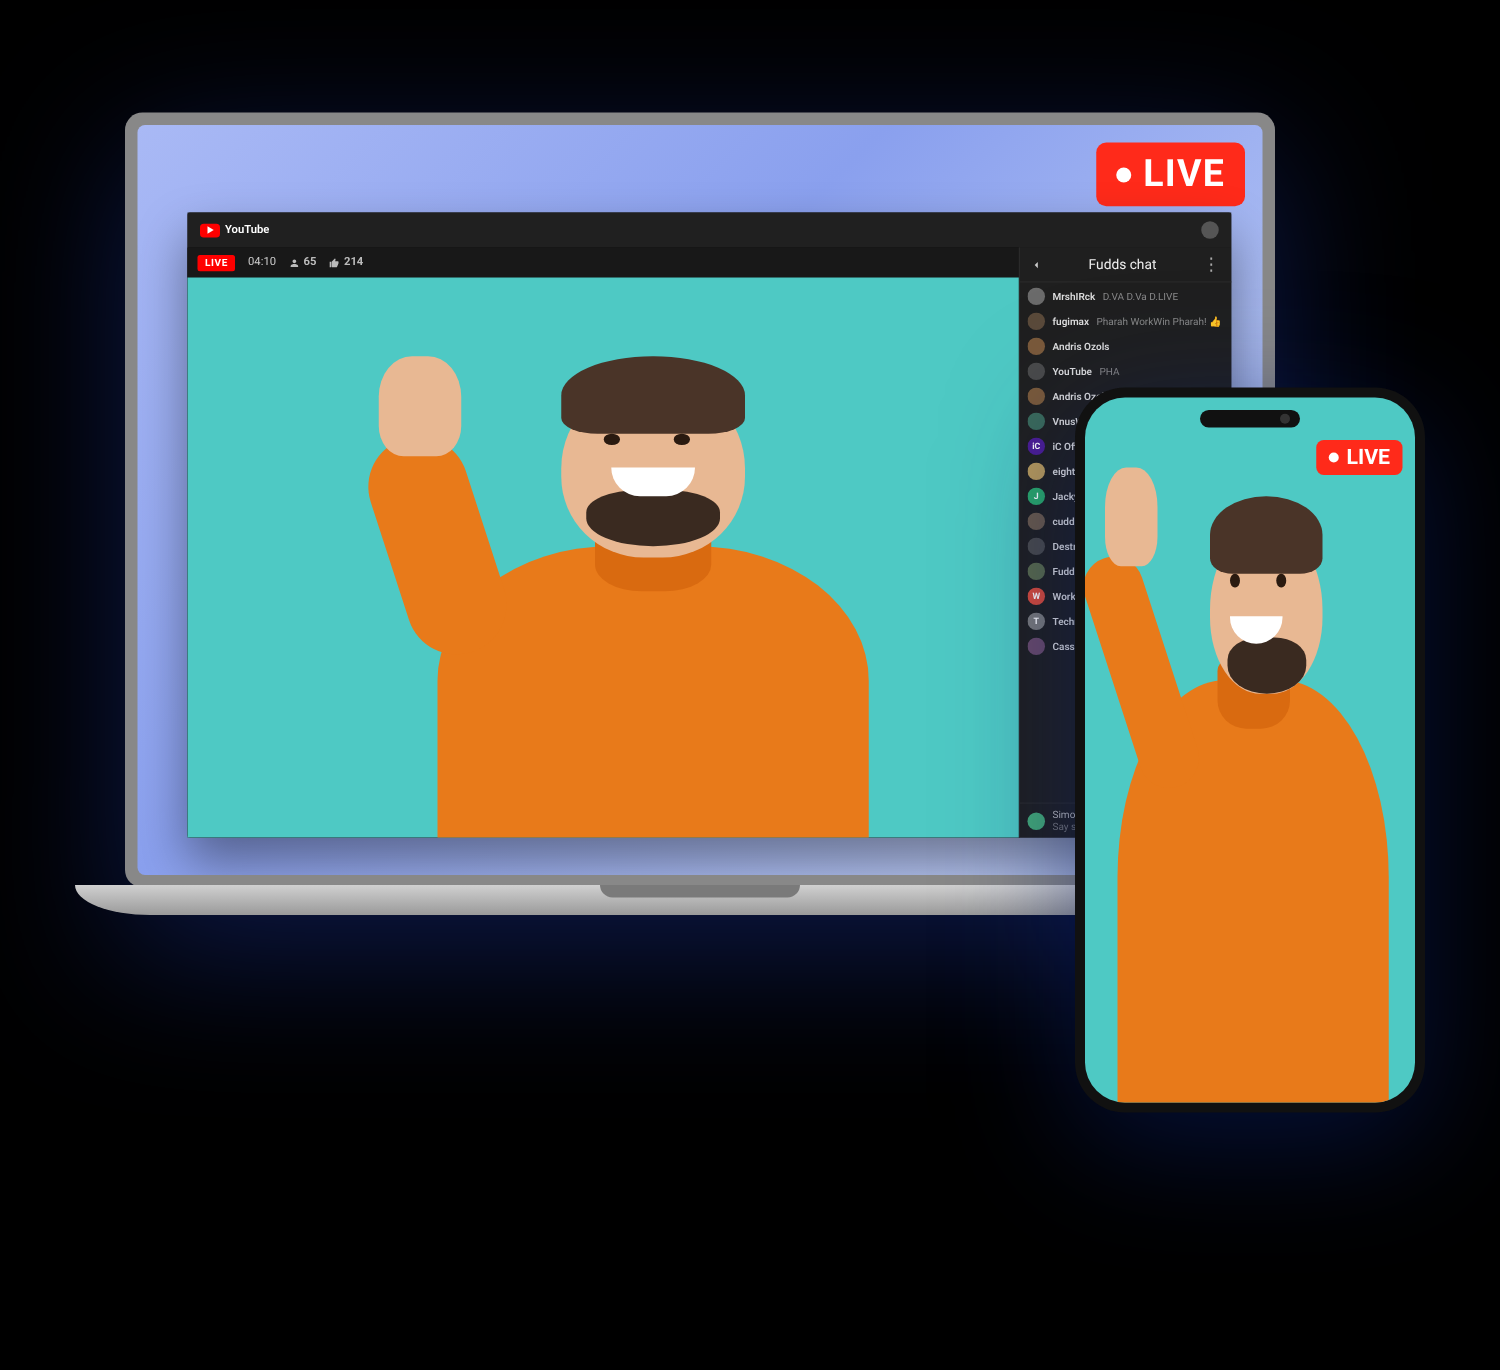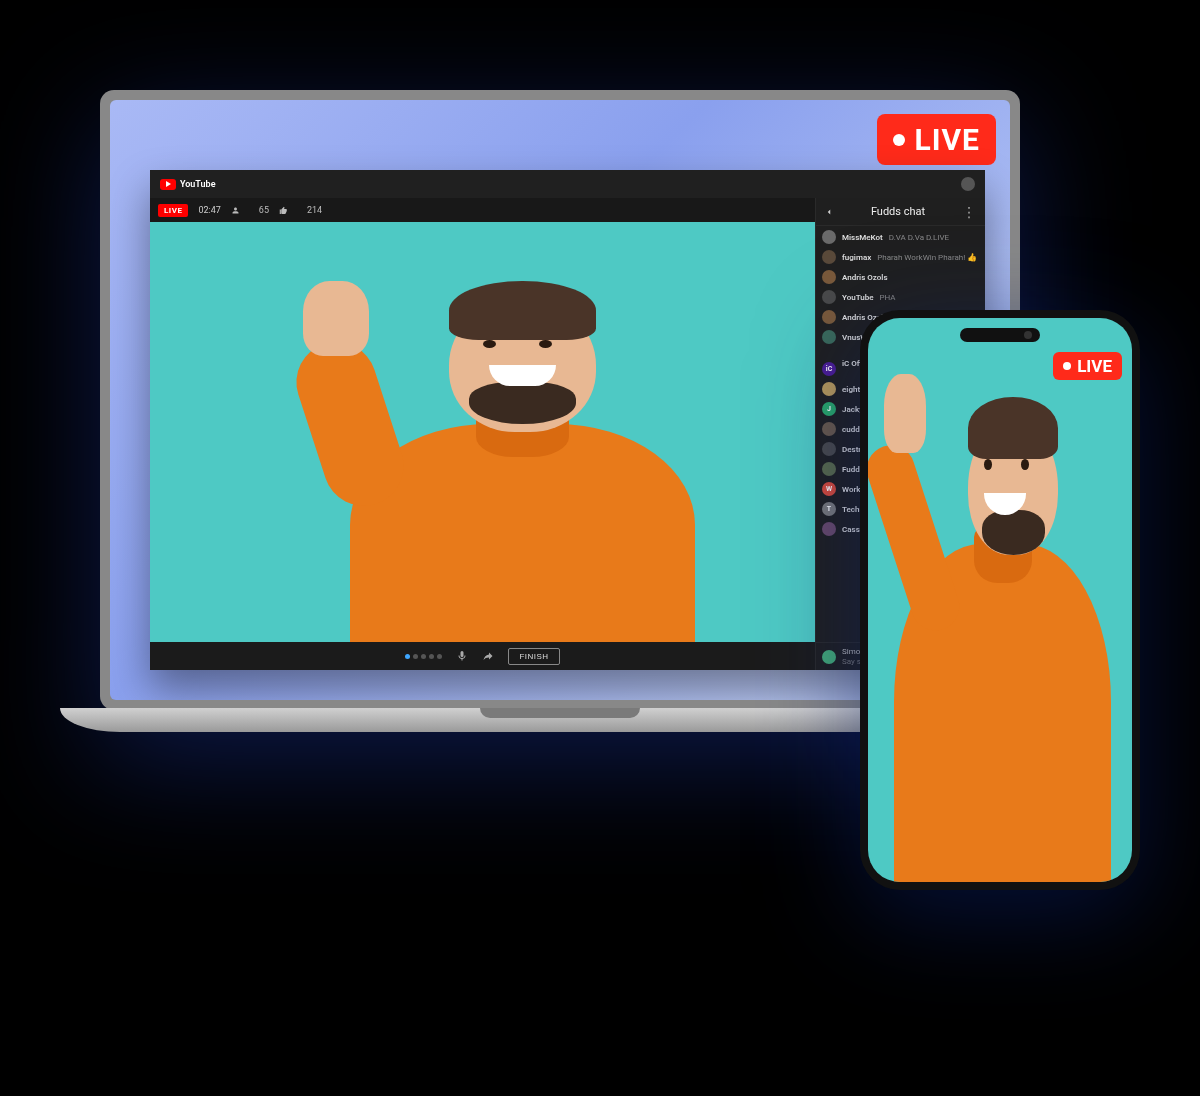--- a/index.html
+++ b/index.html
@@ -169,22 +169,23 @@
     color: #fff;
     font-size: 8px;
     font-weight: 700;
     padding: 2px 6px;
     border-radius: 2px;
     letter-spacing: .5px;
   }
   .stat {
     display: flex;
     align-items: center;
-    gap: 19px;
+    gap: 3px;
     color: #bbb;
+    font-weight: bold;
   }
   .stat svg { width: 9px; height: 9px; fill: #bbb; }
 
   .yt-video {
     flex: 1;
     background: #4ec9c4;
     position: relative;
     overflow: hidden;
   }
 
@@ -472,21 +473,21 @@
             <span class="yt-logo-text">YouTube</span>
           </div>
           <div class="yt-avatar"></div>
         </div>
 
         <div class="yt-body">
 
           <div class="yt-video-col">
             <div class="yt-statusbar">
               <span class="live-pill">LIVE</span>
-              <span>02:47</span>
+              <span>04:10</span>
               <span class="stat">
                 <svg viewBox="0 0 24 24">
                     <path d="M12 12c2.2 0 4-1.8 4-4s-1.8-4-4-4-4 1.8-4 4 1.8 4 4 4zm0 2c-2.7 0-8 1.3-8 4v2h16v-2c0-2.7-5.3-4-8-4z"></path>
                   </svg>
                 <span>65</span>
               </span>
               <span class="stat">
                 <svg viewBox="0 0 24 24">
                     <path d="M2 21h3V9H2v12zm19-11c0-1.1-.9-2-2-2h-5.3l.8-3.8V4c0-.4-.2-.8-.4-1.1L13 2 6.6 8.4C6.2 8.8 6 9.3 6 9.8V19c0 1.1.9 2 2 2h8c.8 0 1.5-.5 1.8-1.2l2.9-6.8c.1-.2.1-.5.1-.7V10z"></path>
                   </svg>
@@ -502,50 +503,34 @@
                 <div class="neck-collar"></div>
                 <div class="head"></div>
                 <div class="hair"></div>
                 <div class="beard"></div>
                 <div class="smile"></div>
                 <div class="eye l"></div>
                 <div class="eye r"></div>
               </div>
             </div>
 
-            <div class="yt-bottombar">
-              <div class="indicator-dots">
-                <span class="active"></span>
-                  <span></span>
-                  <span></span>
-                  <span></span>
-                  <span></span>
-              </div>
-              <svg class="bottom-icon" viewBox="0 0 24 24">
-                  <path d="M12 14a3 3 0 003-3V5a3 3 0 10-6 0v6a3 3 0 003 3zm5-3a5 5 0 01-10 0H5a7 7 0 006 6.9V21h2v-3.1A7 7 0 0019 11h-2z"></path>
-                </svg>
-              <svg class="bottom-icon" viewBox="0 0 24 24">
-                  <path d="M14 9V5l7 7-7 7v-4.1c-5 0-8.5 1.6-11 5.1 1-5 4-10 11-11z"></path>
-                </svg>
-              <button class="finish-btn">FINISH</button>
-            </div>
           </div>
 
           <div class="yt-chat-col">
             <div class="chat-header">
               <svg class="chev" viewBox="0 0 24 24">
                   <path d="M9 6l6 6-6 6z"></path>
                 </svg>
               <span>Fudds chat</span>
               <span class="dots">⋮</span>
             </div>
             <div class="chat-list" id="chat-list">
                 <div class="chat-row">
                   <span class="av" style="background: rgb(107, 107, 107);"></span>
-                  <span class="name">MissMeKot</span>
+                  <span class="name">MrshIRck</span>
                   <span class="msg">D.VA D.Va D.LIVE</span>
                 </div>
                 <div class="chat-row">
                   <span class="av" style="background: rgb(90, 74, 58);"></span>
                   <span class="name">fugimax</span>
                   <span class="msg">Pharah WorkWin Pharah! 👍</span>
                 </div>
                 <div class="chat-row">
                   <span class="av" style="background: rgb(122, 90, 58);"></span>
                   <span class="name">Andris Ozols</span>
@@ -560,21 +545,21 @@
                   <span class="av" style="background: rgb(122, 90, 58);"></span>
                   <span class="name">Andris Ozols</span>
                   <span class="msg"></span>
                 </div>
                 <div class="chat-row">
                   <span class="av" style="background: rgb(58, 106, 90);"></span>
                   <span class="name">VnusW</span>
                   <span class="msg">D.va FT</span>
                 </div>
                 <div class="chat-row">
-                  <span class="av" style="background: #4c1d95; margin-top: 12px;">iC</span>
+                  <span class="av" style="background: #4c1d95;">iC</span>
                   <span class="name">iC Official</span>
                   <span class="msg">PHA</span>
                 </div>
                 <div class="chat-row">
                   <span class="av" style="background: rgb(184, 154, 90);"></span>
                   <span class="name">eightsixAce</span>
                   <span class="msg">DV</span>
                 </div>
                 <div class="chat-row">
                   <span class="av" style="background: rgb(42, 168, 106);">J</span>

